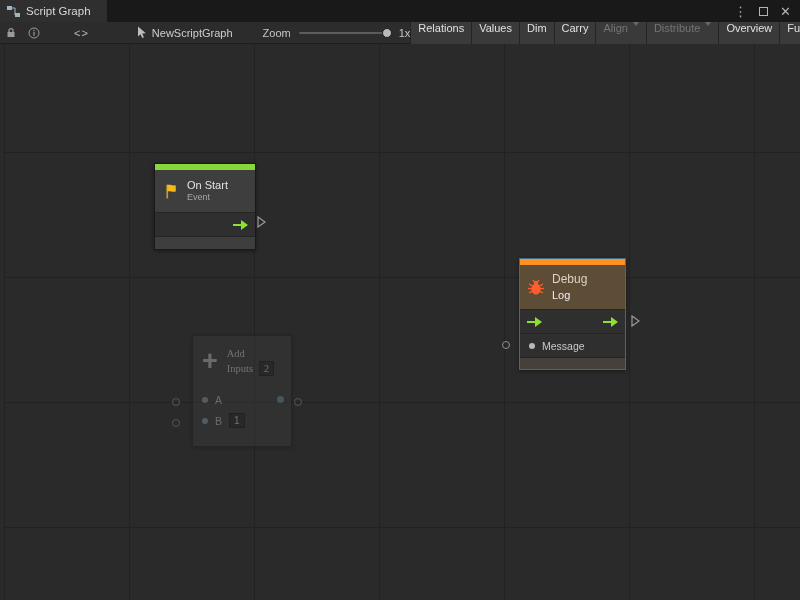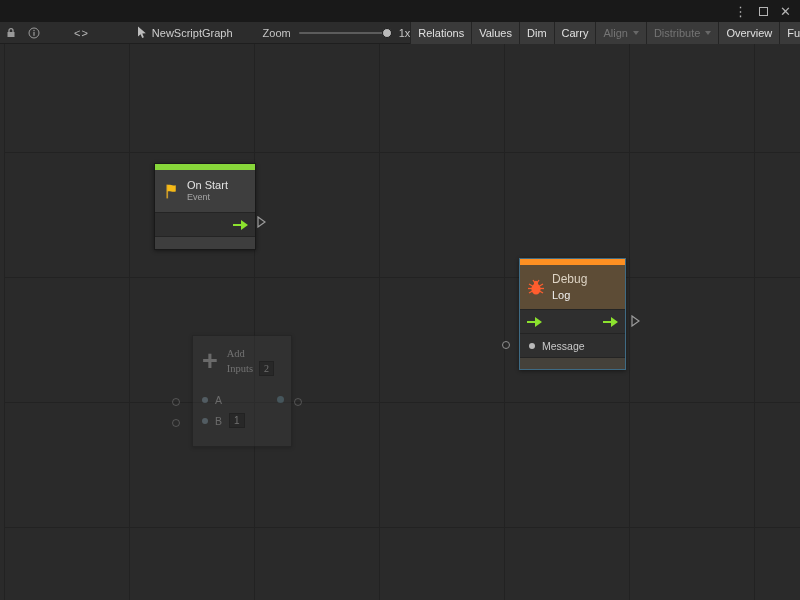--- a/index.html
+++ b/index.html
@@ -40,21 +40,21 @@
   .code-txt { color:#b8b8b8; font-size:11px; letter-spacing:1px; }
   .graphname { display:flex; align-items:center; gap:5px; margin-left:42px; color:#cfcfcf; }
   .zoom-wrap { display:flex; align-items:center; margin-left:30px; gap:8px; }
   .zoom-track { position:relative; width:92px; height:2px; background:#5c5c5c; border-radius:1px; cursor:pointer; }
   .zoom-knob {
     position:absolute; right:-1px; top:-4px; width:10px; height:10px;
     border-radius:50%; background:#b9b9b9; border:1px solid #1c1c1c; cursor:pointer;
   }
   .tb-buttons { margin-left:auto; display:flex; height:22px; }
   .tb-btn {
-    display:flex; align-items:center; height:22px; padding:0 7px;
+    display:flex; height:22px; padding:0 7px;
     background:#3a3a3a; border-left:1px solid #242424;
     color:#e0e0e0; cursor:pointer; white-space:nowrap;
   }
   .tb-btn.disabled { color:#747474; cursor:default; }
   .caret {
     width:0; height:0; margin-left:5px;
     border-left:3px solid transparent; border-right:3px solid transparent;
     border-top:4px solid #9a9a9a;
   }
   .tb-btn.disabled .caret { border-top-color:#686868; }
@@ -127,20 +127,30 @@
   .port-circ.faded { opacity:0.42; }
 
   .flow-arrow { line-height:0; }
 </style>
 </head>
 <body>
 
 <div class="window">
 
   <div class="titlebar">
+    <div class="tab">
+      <span class="tool-ico" style="padding:0">
+        <svg width="13" height="11" viewBox="0 0 13 11">
+          <rect x="0" y="0" width="5" height="4" fill="#9fb6c4"></rect>
+          <rect x="8" y="7" width="5" height="4" fill="#9fb6c4"></rect>
+          <path d="M5 2 h3 v7 h1" stroke="#9fb6c4" fill="none"></path>
+        </svg>
+      </span>
+      <span>Script Graph</span>
+    </div>
     <div class="win-controls">
       <span class="wc">⋮</span>
       <span class="wc maxbox"></span>
       <span class="wc">✕</span>
     </div>
   </div>
 
   <div class="toolbar">
     <span class="tool-ico">
       <svg width="10" height="11" viewBox="0 0 10 11">

